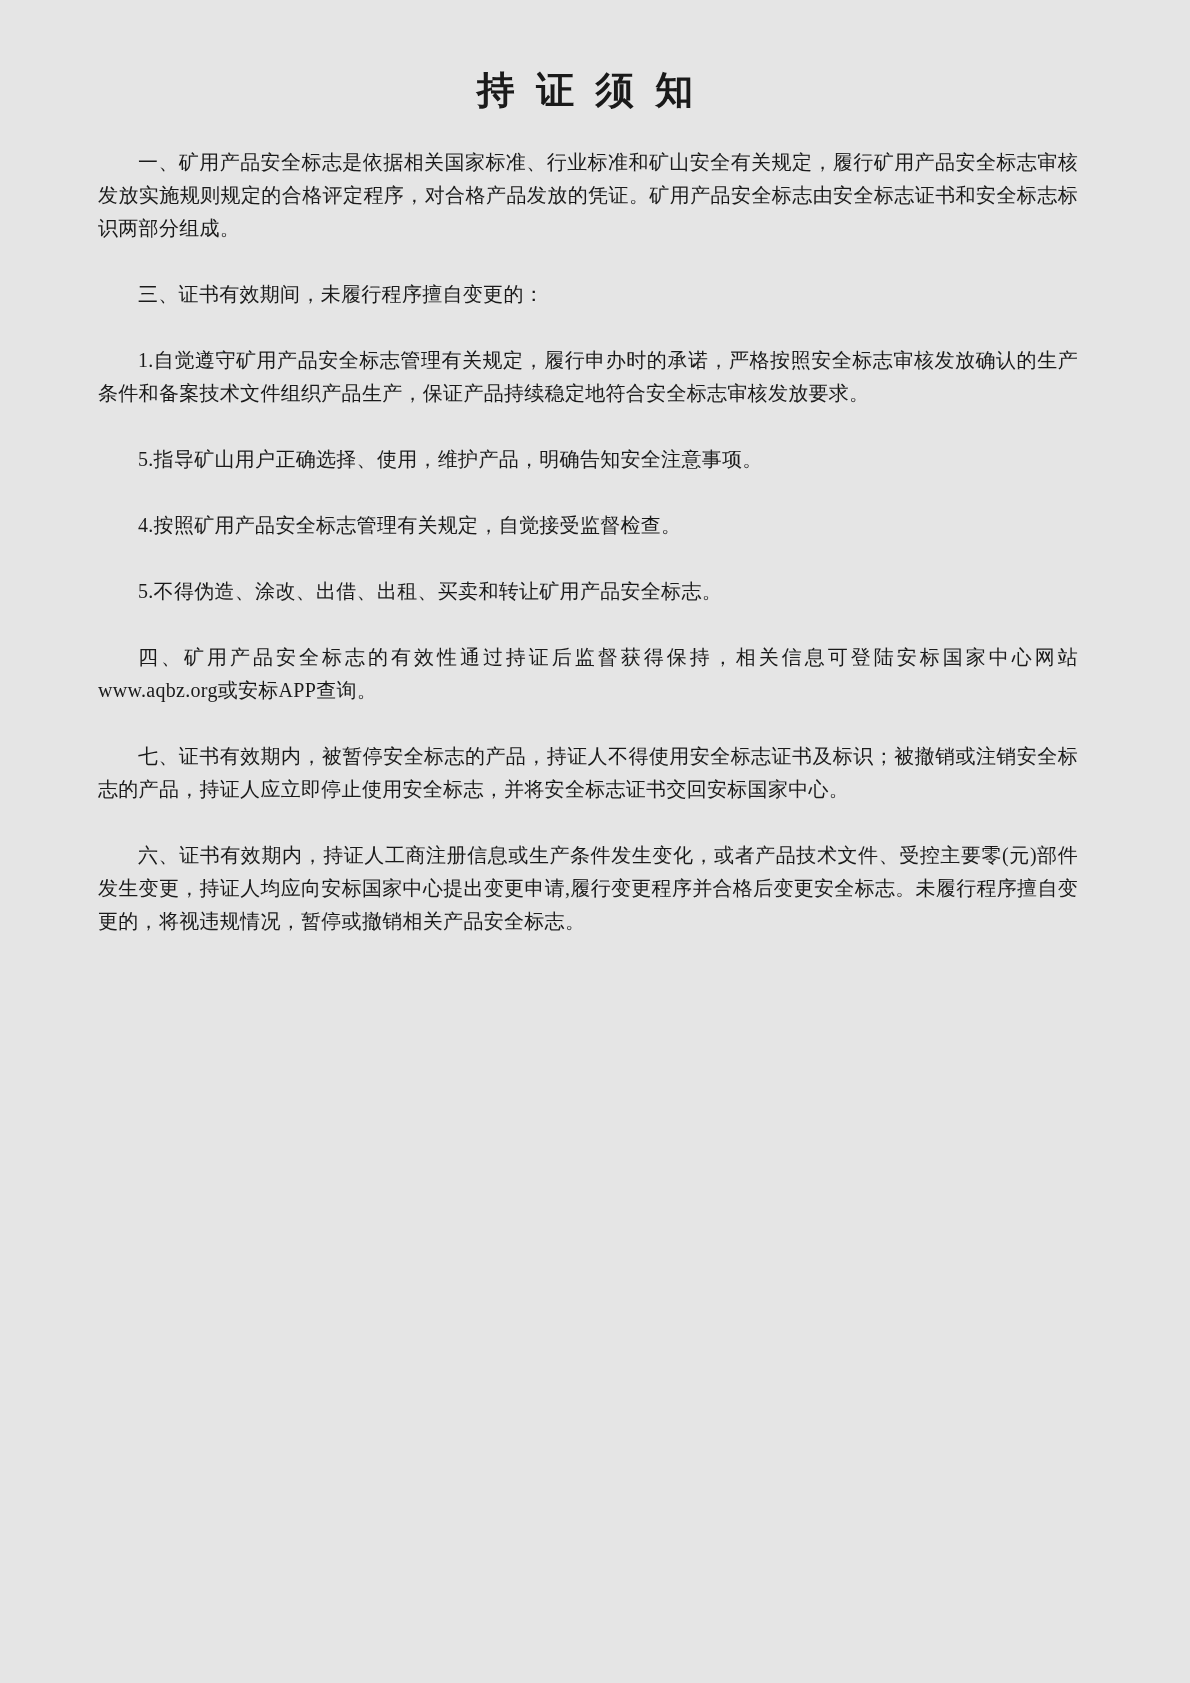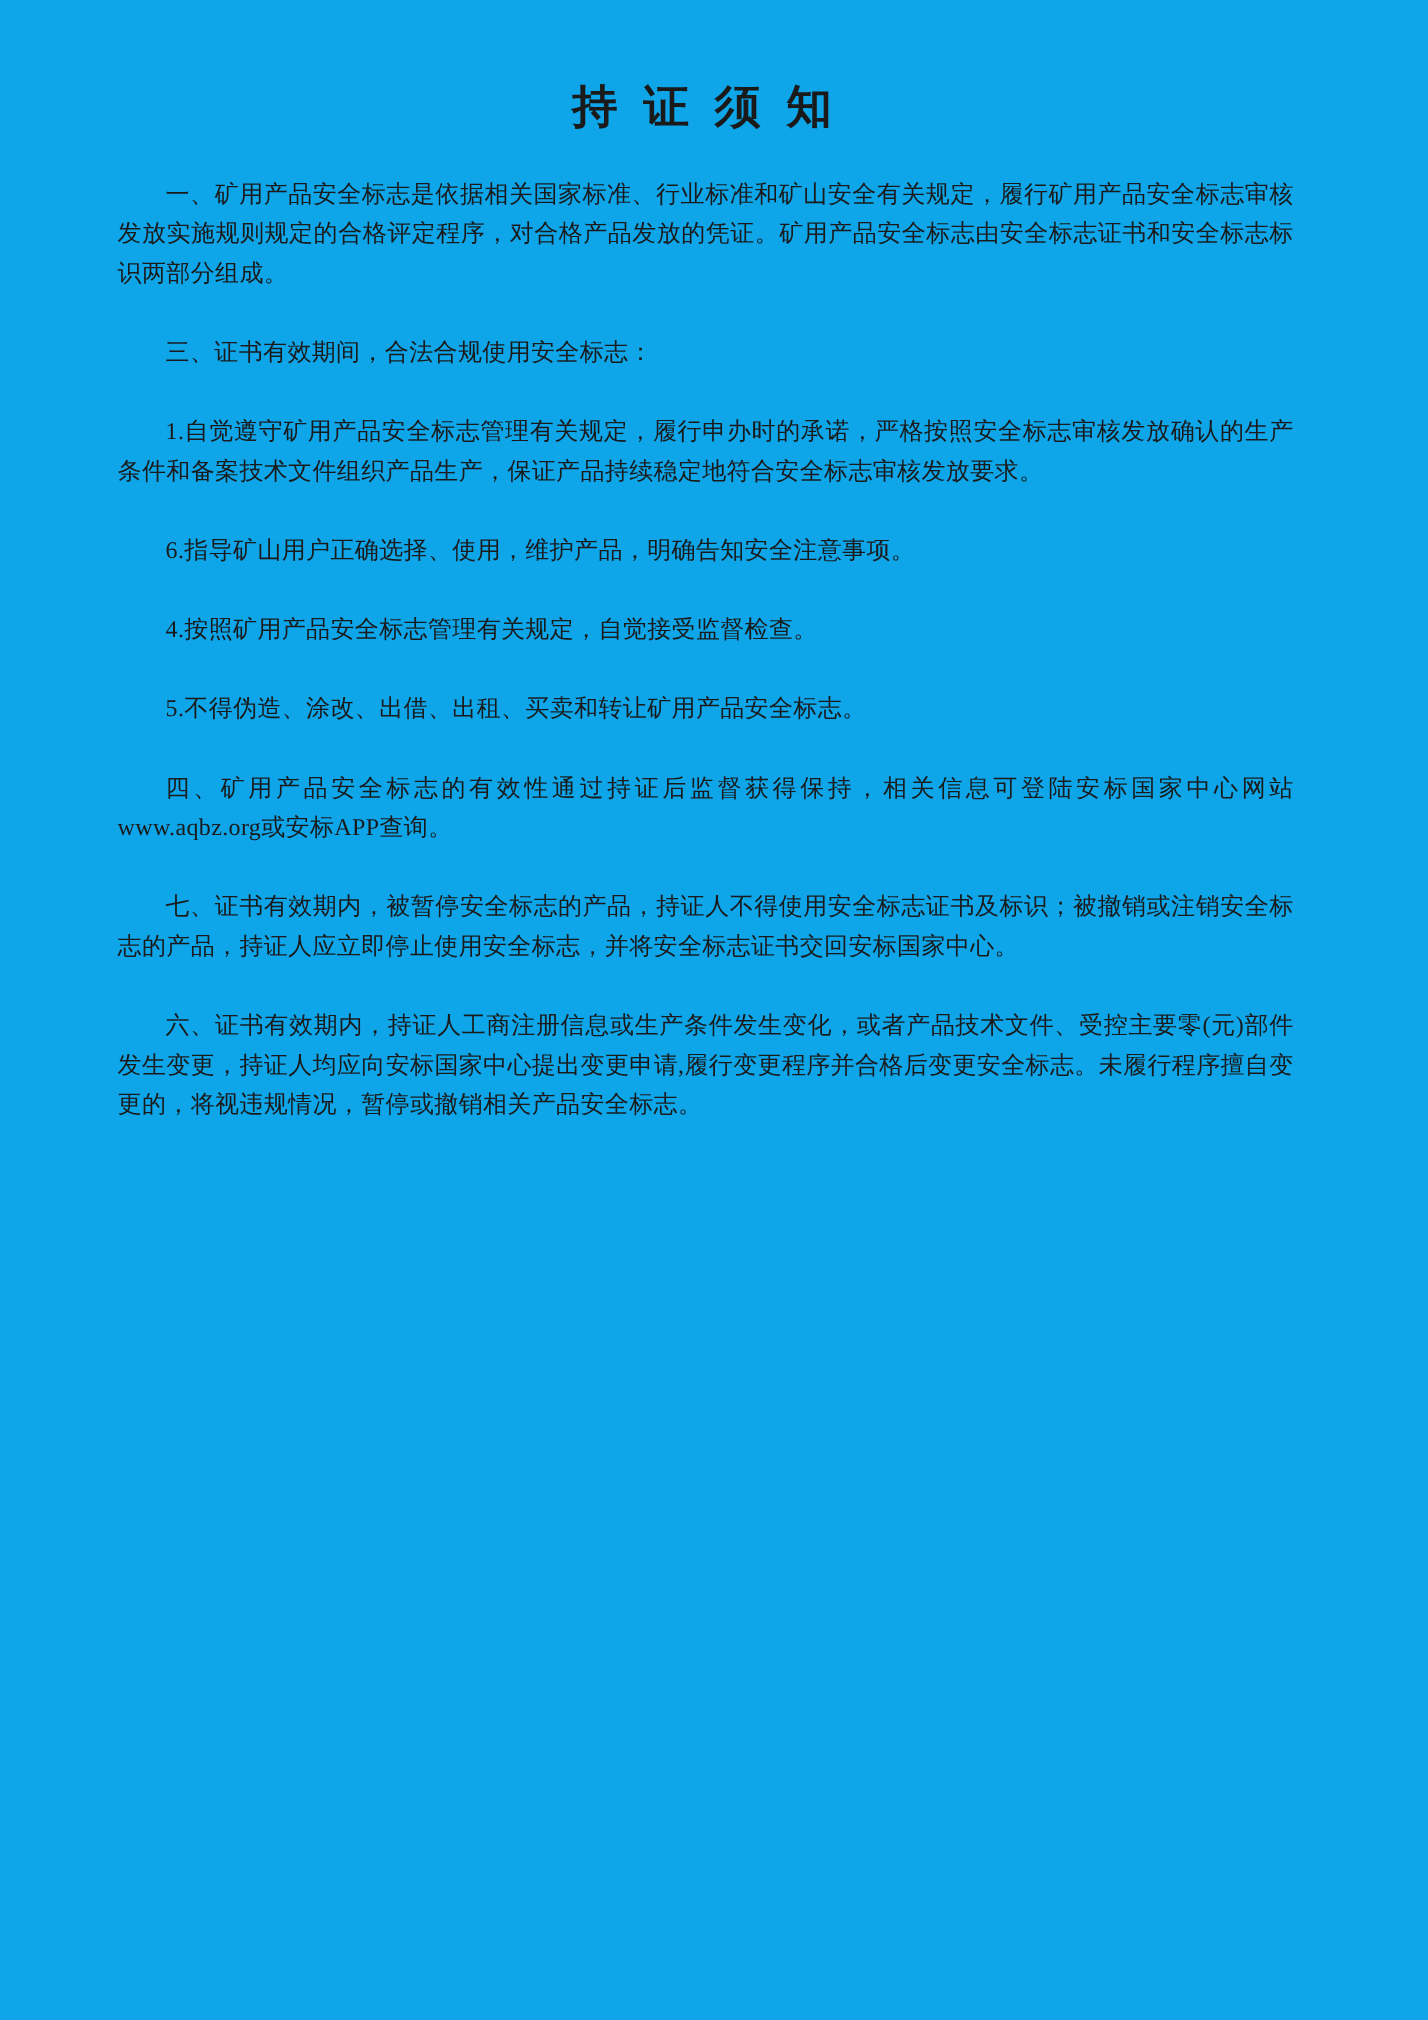--- a/index.html
+++ b/index.html
@@ -4,21 +4,21 @@
 <style>
   html, body {
     margin: 0;
     padding: 0;
     background: #ffffff;
   }
   .page {
     position: relative;
     width: 1190px;
     height: 1683px;
-    background: #0ea5e9;
+    background: #e5e5e5;
     box-sizing: border-box;
     padding: 67px 112px 0 98px;
     font-family: "Liberation Serif", "DejaVu Serif", serif;
     color: #1a1a1a;
     overflow: hidden;
   }
   .doc-title {
     font-size: 38px;
     line-height: 46px;
     font-weight: bold;
@@ -37,22 +37,22 @@
   }
 </style>
 </head>
 <body>
 
 <div class="page">
   <h1 class="doc-title">持 证 须 知</h1>
 
   <div class="doc-body">
     <p>一、矿用产品安全标志是依据相关国家标准、行业标准和矿山安全有关规定，履行矿用产品安全标志审核发放实施规则规定的合格评定程序，对合格产品发放的凭证。矿用产品安全标志由安全标志证书和安全标志标识两部分组成。</p>
-    <p>三、证书有效期间，合法合规使用安全标志：</p>
+    <p>三、证书有效期间，未履行程序擅自变更的：</p>
     <p>1.自觉遵守矿用产品安全标志管理有关规定，履行申办时的承诺，严格按照安全标志审核发放确认的生产条件和备案技术文件组织产品生产，保证产品持续稳定地符合安全标志审核发放要求。</p>
-    <p>6.指导矿山用户正确选择、使用，维护产品，明确告知安全注意事项。</p>
+    <p>5.指导矿山用户正确选择、使用，维护产品，明确告知安全注意事项。</p>
     <p>4.按照矿用产品安全标志管理有关规定，自觉接受监督检查。</p>
     <p>5.不得伪造、涂改、出借、出租、买卖和转让矿用产品安全标志。</p>
     <p>四、矿用产品安全标志的有效性通过持证后监督获得保持，相关信息可登陆安标国家中心网站www.aqbz.org或安标APP查询。</p>
     <p>七、证书有效期内，被暂停安全标志的产品，持证人不得使用安全标志证书及标识；被撤销或注销安全标志的产品，持证人应立即停止使用安全标志，并将安全标志证书交回安标国家中心。</p>
     <p>六、证书有效期内，持证人工商注册信息或生产条件发生变化，或者产品技术文件、受控主要零(元)部件发生变更，持证人均应向安标国家中心提出变更申请,履行变更程序并合格后变更安全标志。未履行程序擅自变更的，将视违规情况，暂停或撤销相关产品安全标志。</p>
   </div>
 </div>
 
 </body></html>

